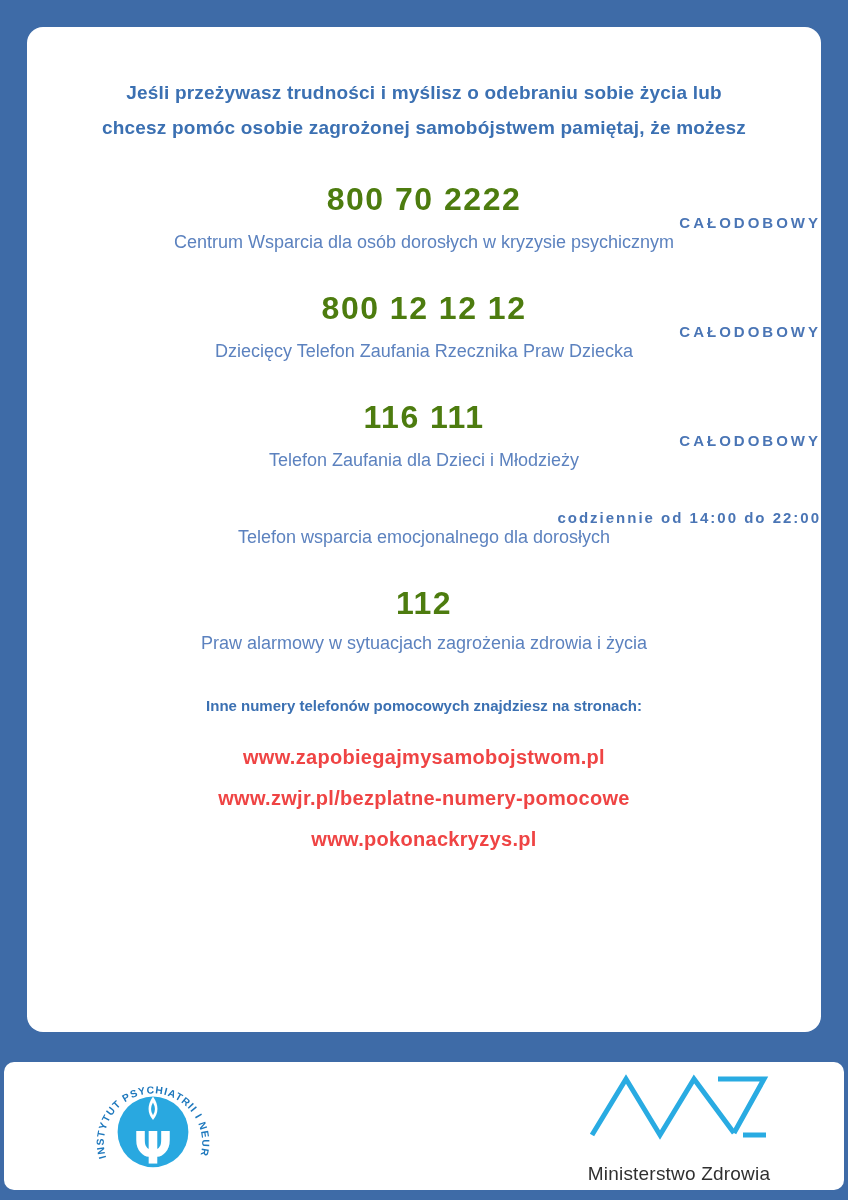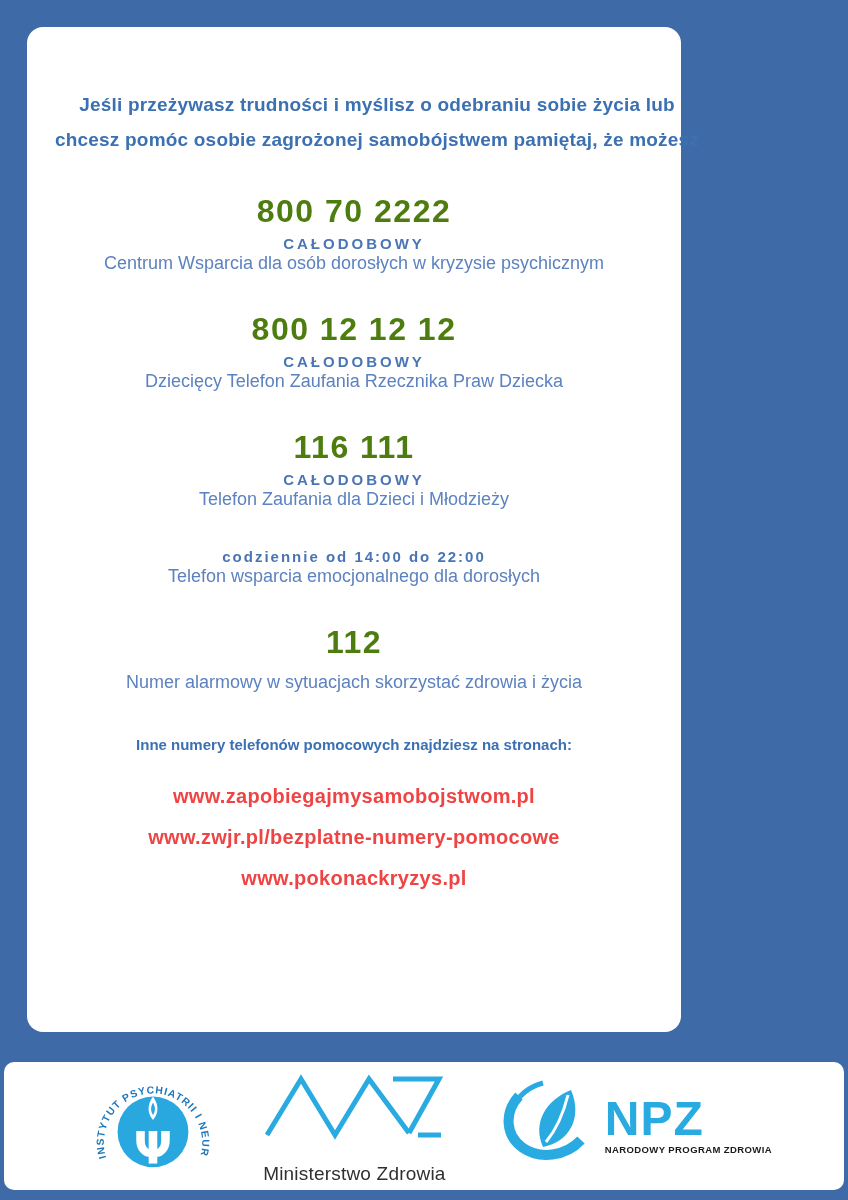--- a/index.html
+++ b/index.html
@@ -3,39 +3,38 @@
 <meta charset="utf-8">
 <style>
   html,body{margin:0;padding:0;}
   body{
     width:848px;height:1200px;
     background:#3E6BA7;
     font-family:"Liberation Sans",sans-serif;
     position:relative;overflow:hidden;
   }
   .main-card{
-    position:absolute;left:27px;top:27px;width:654px;height:1005px;
+    position:absolute;left:27px;top:27px;width:794px;height:1005px;
     background:#ffffff;border-radius:16px;
-    text-align:center;box-sizing:border-box;padding-top:60px;
+    text-align:center;box-sizing:border-box;padding-top:48px;
   }
   .intro{
     width:700px;margin:0 auto;
     font-size:19px;font-weight:bold;line-height:35px;
     color:#3B70B2;letter-spacing:0.2px;
   }
   .helplines{margin-top:38px;}
   .helpline{margin-bottom:38px;}
   .phone-number{
     font-size:32px;font-weight:bold;color:#4d7c0f;
     letter-spacing:1.5px;line-height:32px;
   }
   .availability{
-    margin-top:9px;
     font-size:15px;font-weight:bold;color:#4A75B5;
-    letter-spacing:3px;line-height:15px;
+    letter-spacing:3px;line-height:15px;text-align:right;
   }
   .description{
     margin-top:0;
     font-size:18px;color:#5C82BF;line-height:24px;
   }
   .helpline.no-avail .description{margin-top:12px;}
   .more-info{
     margin-top:43px;
     font-size:15px;font-weight:bold;color:#3B70B2;line-height:16px;
   }
@@ -87,21 +86,21 @@
       <div class="phone-number">116 111</div>
       <div class="availability">CAŁODOBOWY</div>
       <div class="description">Telefon Zaufania dla Dzieci i Młodzieży</div>
     </div>
     <div class="helpline">
       <div class="availability" style="letter-spacing:2px;">codziennie od 14:00 do 22:00</div>
       <div class="description">Telefon wsparcia emocjonalnego dla dorosłych</div>
     </div>
     <div class="helpline no-avail">
       <div class="phone-number">112</div>
-      <div class="description">Numer alarmowy w sytuacjach skorzystać zdrowia i życia</div>
+      <div class="description">Praw alarmowy w sytuacjach zagrożenia zdrowia i życia</div>
     </div>
   </div>
 
   <div class="more-info">Inne numery telefonów pomocowych znajdziesz na stronach:</div>
 
   <div class="websites">
     <div class="website">www.zapobiegajmysamobojstwom.pl</div>
     <div class="website">www.zwjr.pl/bezplatne-numery-pomocowe</div>
     <div class="website">www.pokonackryzys.pl</div>
   </div>
@@ -126,26 +125,14 @@
 
   <div class="logo-block">
     <svg width="186" height="80" viewBox="0 0 186 80">
       <polyline points="6,68 40,12 74,68 108,12 148,66" fill="none" stroke="#29ABE2" stroke-width="5"></polyline>
       <polyline points="132,12 178,12 148,66" fill="none" stroke="#29ABE2" stroke-width="5"></polyline>
       <line x1="157" y1="68" x2="180" y2="68" stroke="#29ABE2" stroke-width="5"></line>
     </svg>
     <div class="mz-label">Ministerstwo Zdrowia</div>
   </div>
 
-  <div class="npz-block">
-    <svg width="100" height="92" viewBox="0 0 100 92">
-      <path d="M 84,60 A 37,32 -18 1 1 22,16" fill="none" stroke="#29ABE2" stroke-width="10"></path>
-      <path d="M 16,28 A 40,34 -18 0 1 46,3" fill="none" stroke="#29ABE2" stroke-width="5"></path>
-      <path d="M 74,10 C 86,38 72,62 46,67 C 35,43 49,20 74,10 Z" fill="#29ABE2"></path>
-      <path d="M 71,15 C 66,35 59,50 49,62" fill="none" stroke="#ffffff" stroke-width="3"></path>
-    </svg>
-    <div class="npz-textcol">
-      <div class="npz-acronym">NPZ</div>
-      <div class="npz-subtitle">NARODOWY PROGRAM ZDROWIA</div>
-    </div>
-  </div>
 
 </div>
 
 </body></html>

